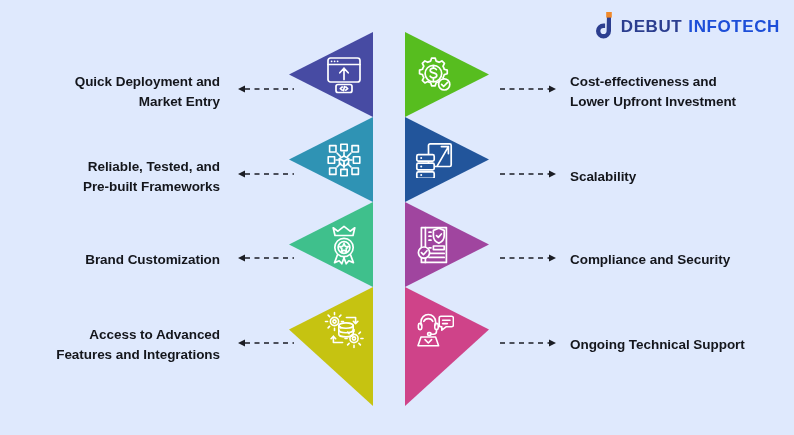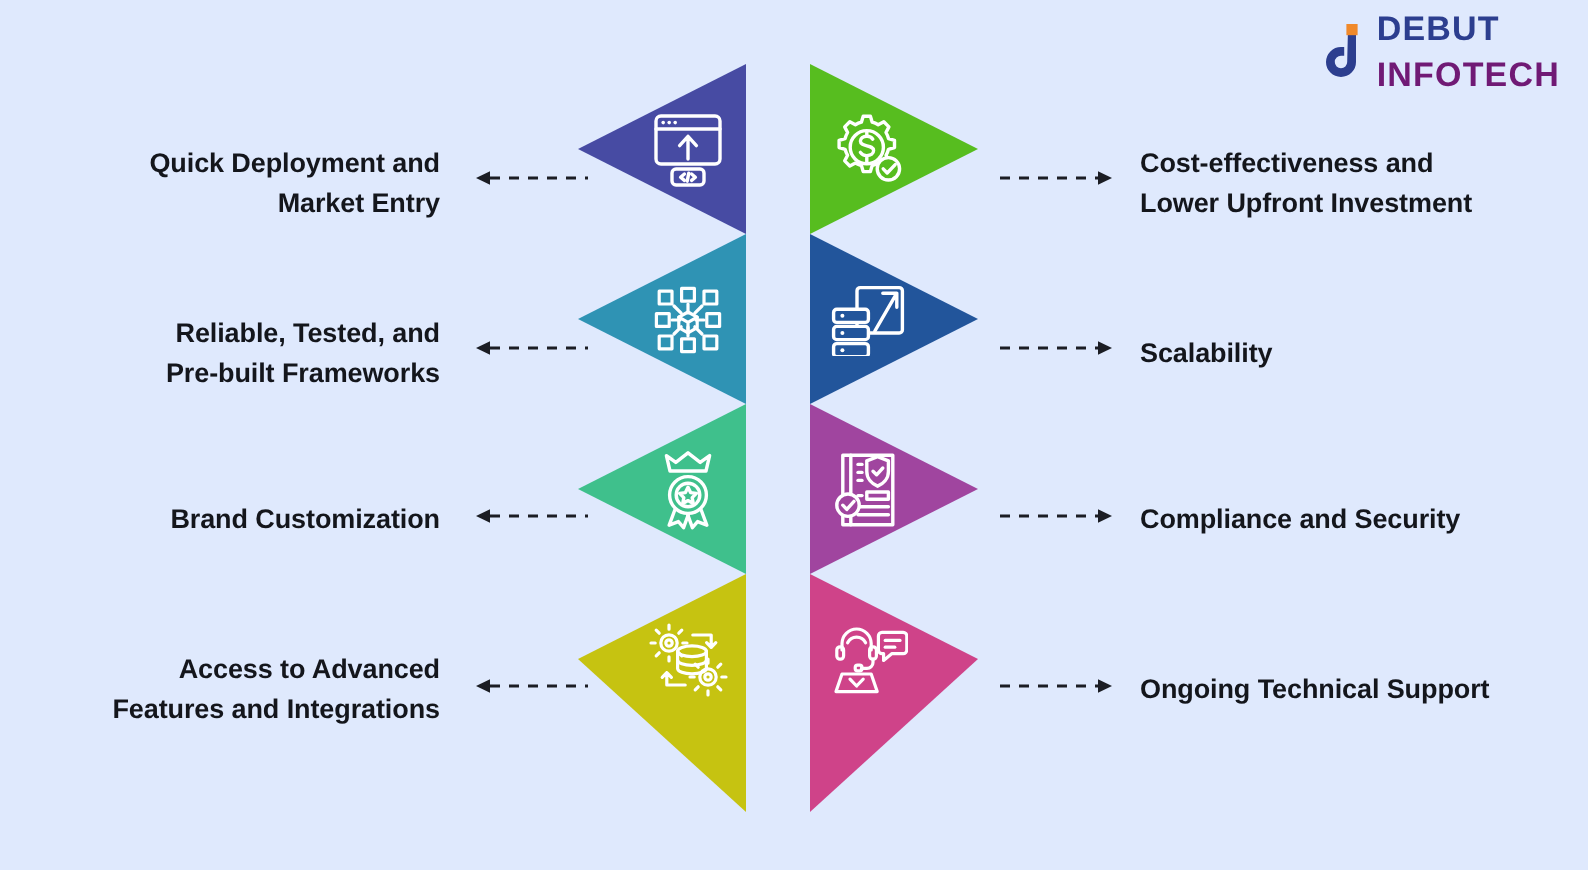--- a/index.html
+++ b/index.html
@@ -40,24 +40,23 @@
     flex: 0 0 auto;
   }
   #logo .word {
     font-size: 17px;
     font-weight: bold;
     letter-spacing: 0.6px;
     line-height: 1;
     display: flex;
     gap: 6px;
     align-items: baseline;
-    flex-direction: column;
   }
   #logo .w1 { color: #2c3e8f; }
-  #logo .w2 { color: #701a75; }
+  #logo .w2 { color: #1d4ed8; }
 
   
   .column {
     position: absolute;
     top: 32px;
     width: 84px;
     height: 374px;
   }
   #col-left  { left: 289px; }
   #col-right { left: 405px; }

